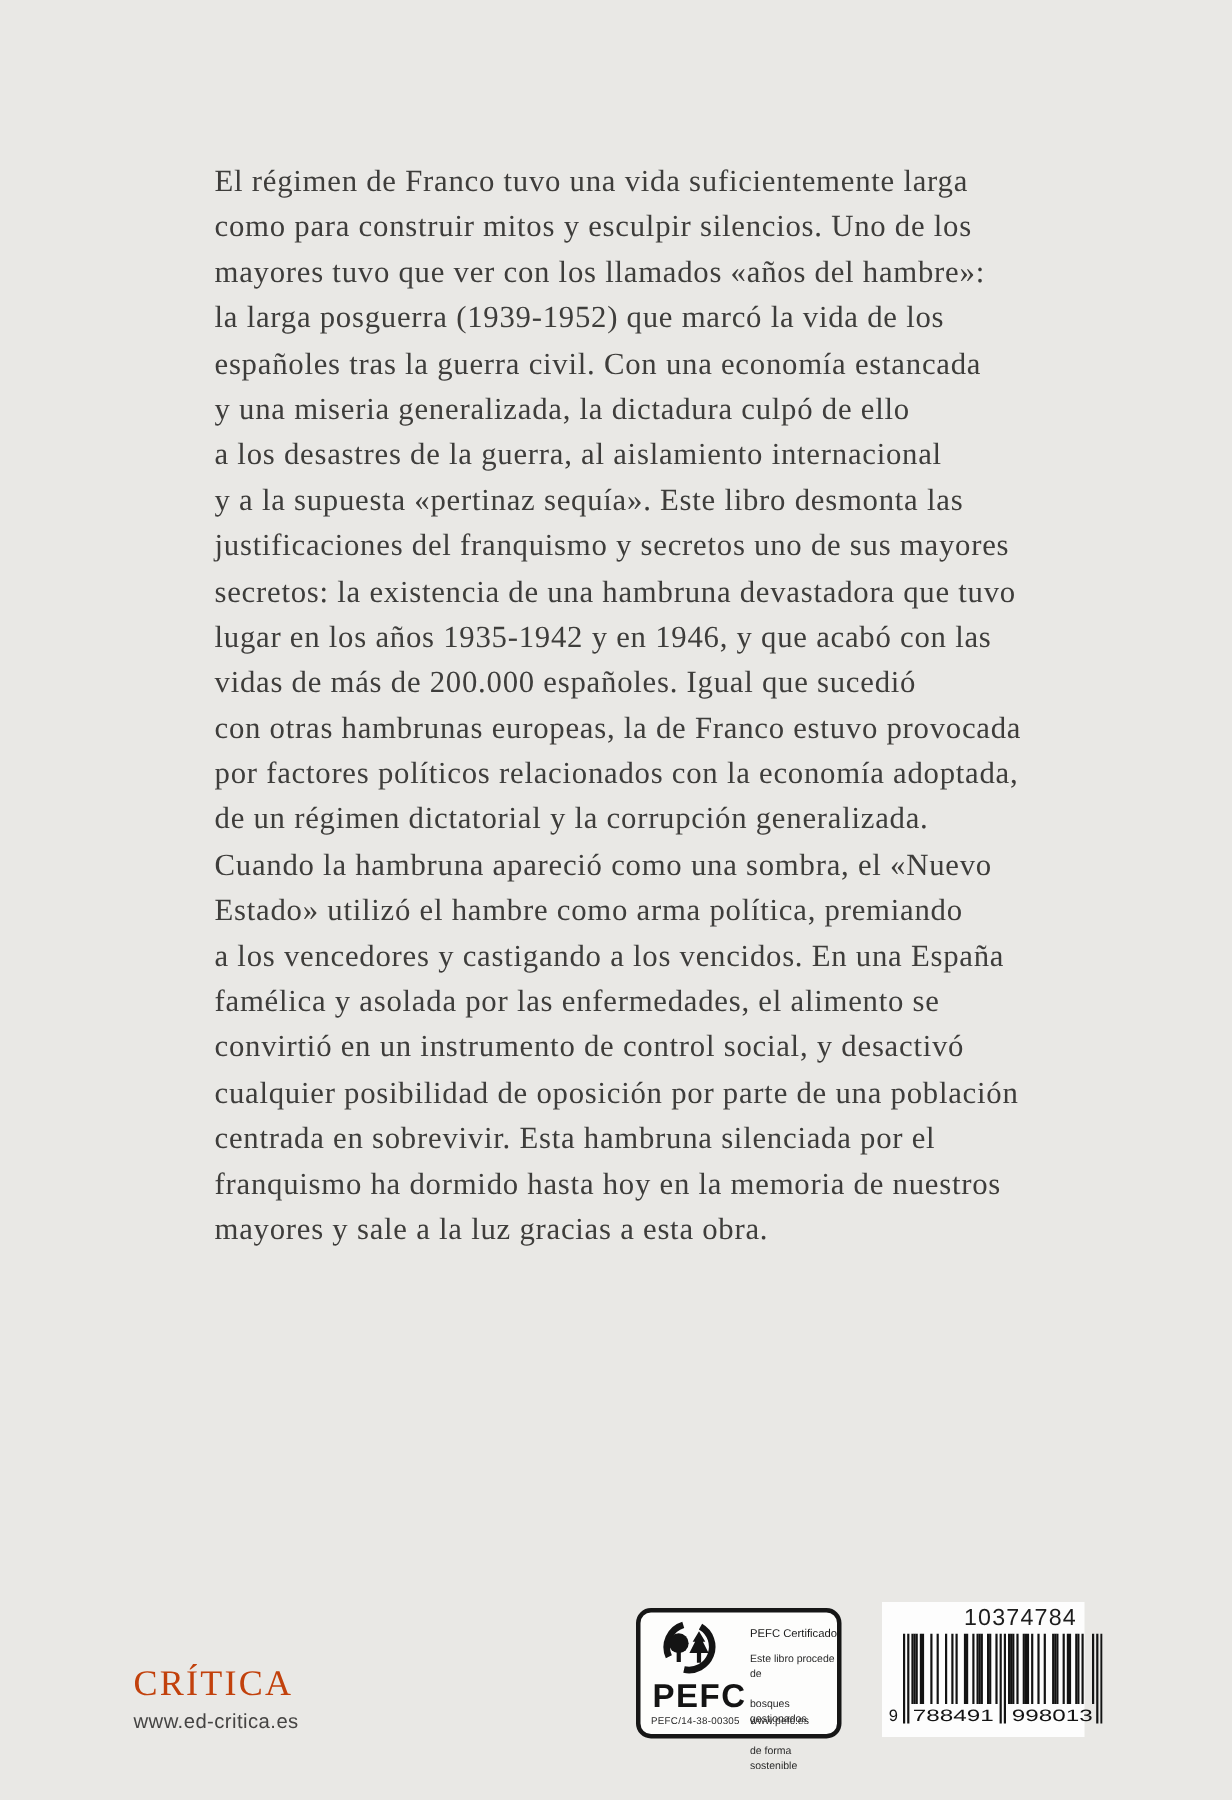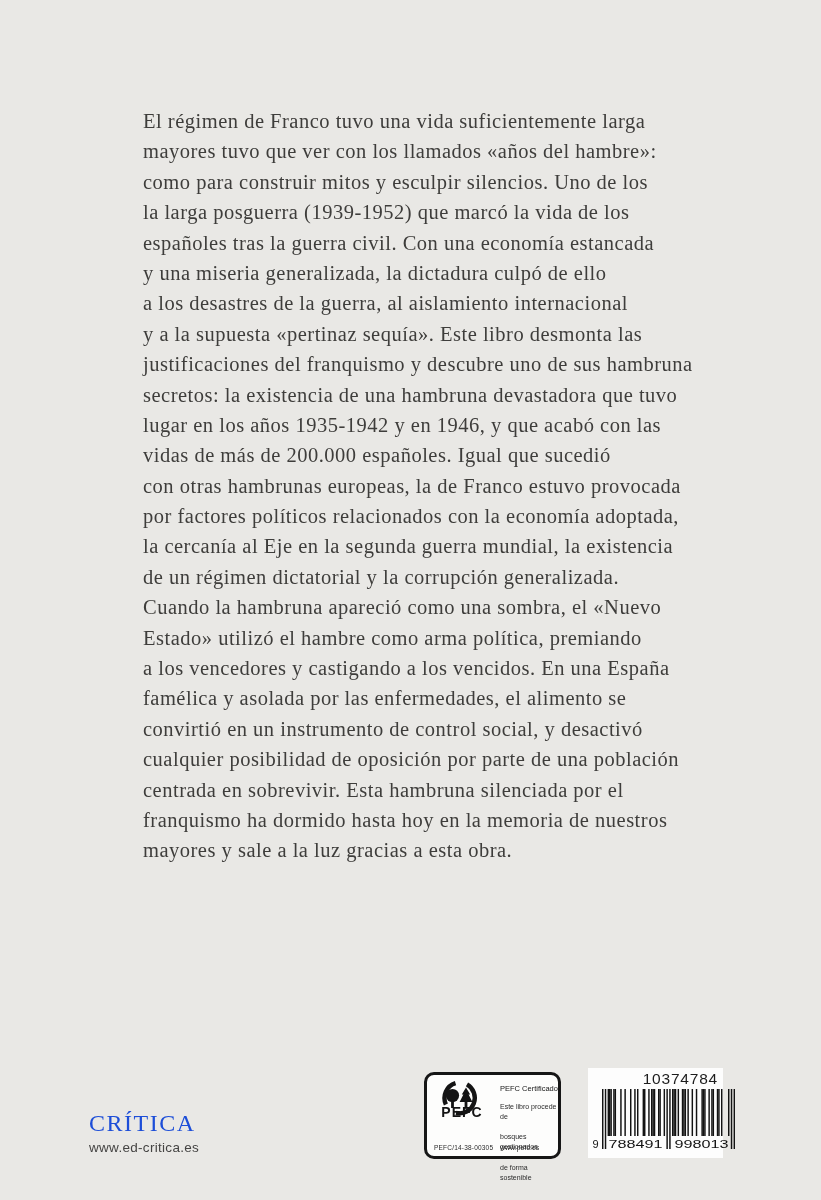--- a/index.html
+++ b/index.html
@@ -19,21 +19,21 @@
     color:#3e3d3b;
     white-space:nowrap;
   }
   .text-line { height:30.4px; }
 
   
   .critica-logo {
     position:absolute; left:89px; top:1110px;
     font-family:"Liberation Serif", serif;
     font-size:24px; letter-spacing:1.5px;
-    color:#1d4ed8;
+    color:#c2410c;
   }
   .critica-url {
     position:absolute; left:89px; top:1140px;
     font-family:"Liberation Sans", sans-serif;
     font-size:13.5px; letter-spacing:0.3px;
     color:#454443;
   }
 
   
   .pefc-box {
@@ -41,22 +41,22 @@
     width:137px; height:87px;
     background:#fdfdfc;
     border:3px solid #161616;
     border-radius:10px;
     box-sizing:border-box;
     font-family:"Liberation Sans", sans-serif;
     color:#1c1c1c;
   }
   .pefc-logo-svg { position:absolute; left:10px; top:4px; }
   .pefc-logo-text {
-    position:absolute; left:8px; top:29px; width:54px;
-    text-align:center; font-weight:bold; font-size:14px; letter-spacing:1px;
+    position:absolute; left:8px; top:43px; width:54px;
+    text-align:center; font-weight:bold; font-size:22px; letter-spacing:1px;
     color:#141414;
   }
   .pefc-license {
     position:absolute; left:7px; bottom:5px;
     font-size:6.5px; letter-spacing:0.2px; color:#2a2a2a;
   }
   .pefc-title {
     position:absolute; left:73px; top:9px;
     font-size:7.5px; font-weight:normal; color:#161616;
   }
@@ -82,34 +82,33 @@
   }
   .bc-svg { position:absolute; left:4px; top:21px; fill:#131313; }
 </style>
 </head>
 <body style="background: rgb(233, 232, 229);">
 
 <div class="cover">
 
   <div class="body-text">
       <div class="text-line">El régimen de Franco tuvo una vida suficientemente larga</div>
+      <div class="text-line">como para construir mitos y esculpir silencios. Uno de los</div>
       <div class="text-line">mayores tuvo que ver con los llamados «años del hambre»:</div>
-      <div class="text-line">como para construir mitos y esculpir silencios. Uno de los</div>
       <div class="text-line">la larga posguerra (1939-1952) que marcó la vida de los</div>
       <div class="text-line">españoles tras la guerra civil. Con una economía estancada</div>
       <div class="text-line">y una miseria generalizada, la dictadura culpó de ello</div>
       <div class="text-line">a los desastres de la guerra, al aislamiento internacional</div>
       <div class="text-line">y a la supuesta «pertinaz sequía». Este libro desmonta las</div>
-      <div class="text-line">justificaciones del franquismo y descubre uno de sus hambruna</div>
+      <div class="text-line">justificaciones del franquismo y secretos uno de sus mayores</div>
       <div class="text-line">secretos: la existencia de una hambruna devastadora que tuvo</div>
       <div class="text-line">lugar en los años 1935-1942 y en 1946, y que acabó con las</div>
       <div class="text-line">vidas de más de 200.000 españoles. Igual que sucedió</div>
       <div class="text-line">con otras hambrunas europeas, la de Franco estuvo provocada</div>
       <div class="text-line">por factores políticos relacionados con la economía adoptada,</div>
-      <div class="text-line">la cercanía al Eje en la segunda guerra mundial, la existencia</div>
       <div class="text-line">de un régimen dictatorial y la corrupción generalizada.</div>
       <div class="text-line">Cuando la hambruna apareció como una sombra, el «Nuevo</div>
       <div class="text-line">Estado» utilizó el hambre como arma política, premiando</div>
       <div class="text-line">a los vencedores y castigando a los vencidos. En una España</div>
       <div class="text-line">famélica y asolada por las enfermedades, el alimento se</div>
       <div class="text-line">convirtió en un instrumento de control social, y desactivó</div>
       <div class="text-line">cualquier posibilidad de oposición por parte de una población</div>
       <div class="text-line">centrada en sobrevivir. Esta hambruna silenciada por el</div>
       <div class="text-line">franquismo ha dormido hasta hoy en la memoria de nuestros</div>
       <div class="text-line">mayores y sale a la luz gracias a esta obra.</div>

